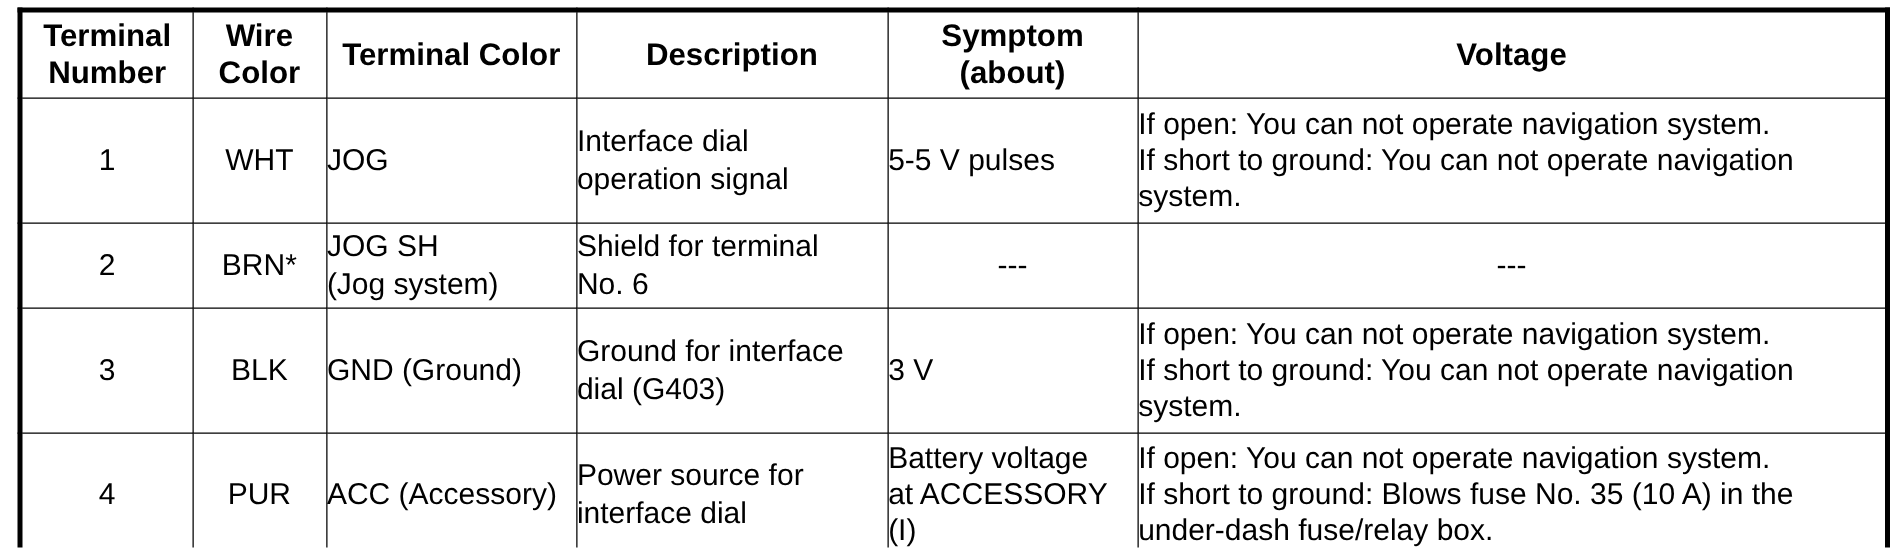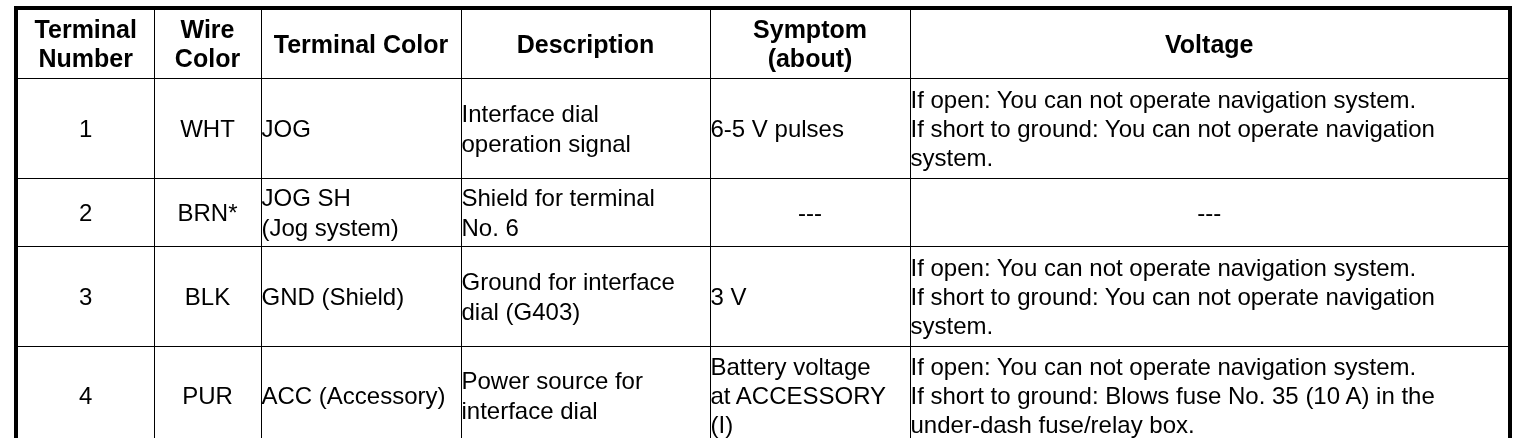--- a/index.html
+++ b/index.html
@@ -93,39 +93,39 @@
         <th>Voltage</th>
       </tr>
     </thead>
     <tbody>
       <tr class="row-tall">
         <td class="center">1</td>
         <td class="center">WHT</td>
         <td>JOG</td>
         <td>Interface dial
 operation signal</td>
-        <td>6-5 V pulses</td>
+        <td>5-5 V pulses</td>
         <td>If open: You can not operate navigation system.
 If short to ground: You can not operate navigation
 system.</td>
       </tr>
       <tr class="row-short">
         <td class="center">2</td>
         <td class="center">BRN*</td>
         <td>JOG SH
 (Jog system)</td>
         <td>Shield for terminal
 No. 6</td>
         <td class="center">---</td>
         <td class="center">---</td>
       </tr>
       <tr class="row-tall">
         <td class="center">3</td>
         <td class="center">BLK</td>
-        <td>GND (Shield)</td>
+        <td>GND (Ground)</td>
         <td>Ground for interface
 dial (G403)</td>
         <td>3 V</td>
         <td>If open: You can not operate navigation system.
 If short to ground: You can not operate navigation
 system.</td>
       </tr>
       <tr class="row-tall">
         <td class="center">4</td>
         <td class="center">PUR</td>

